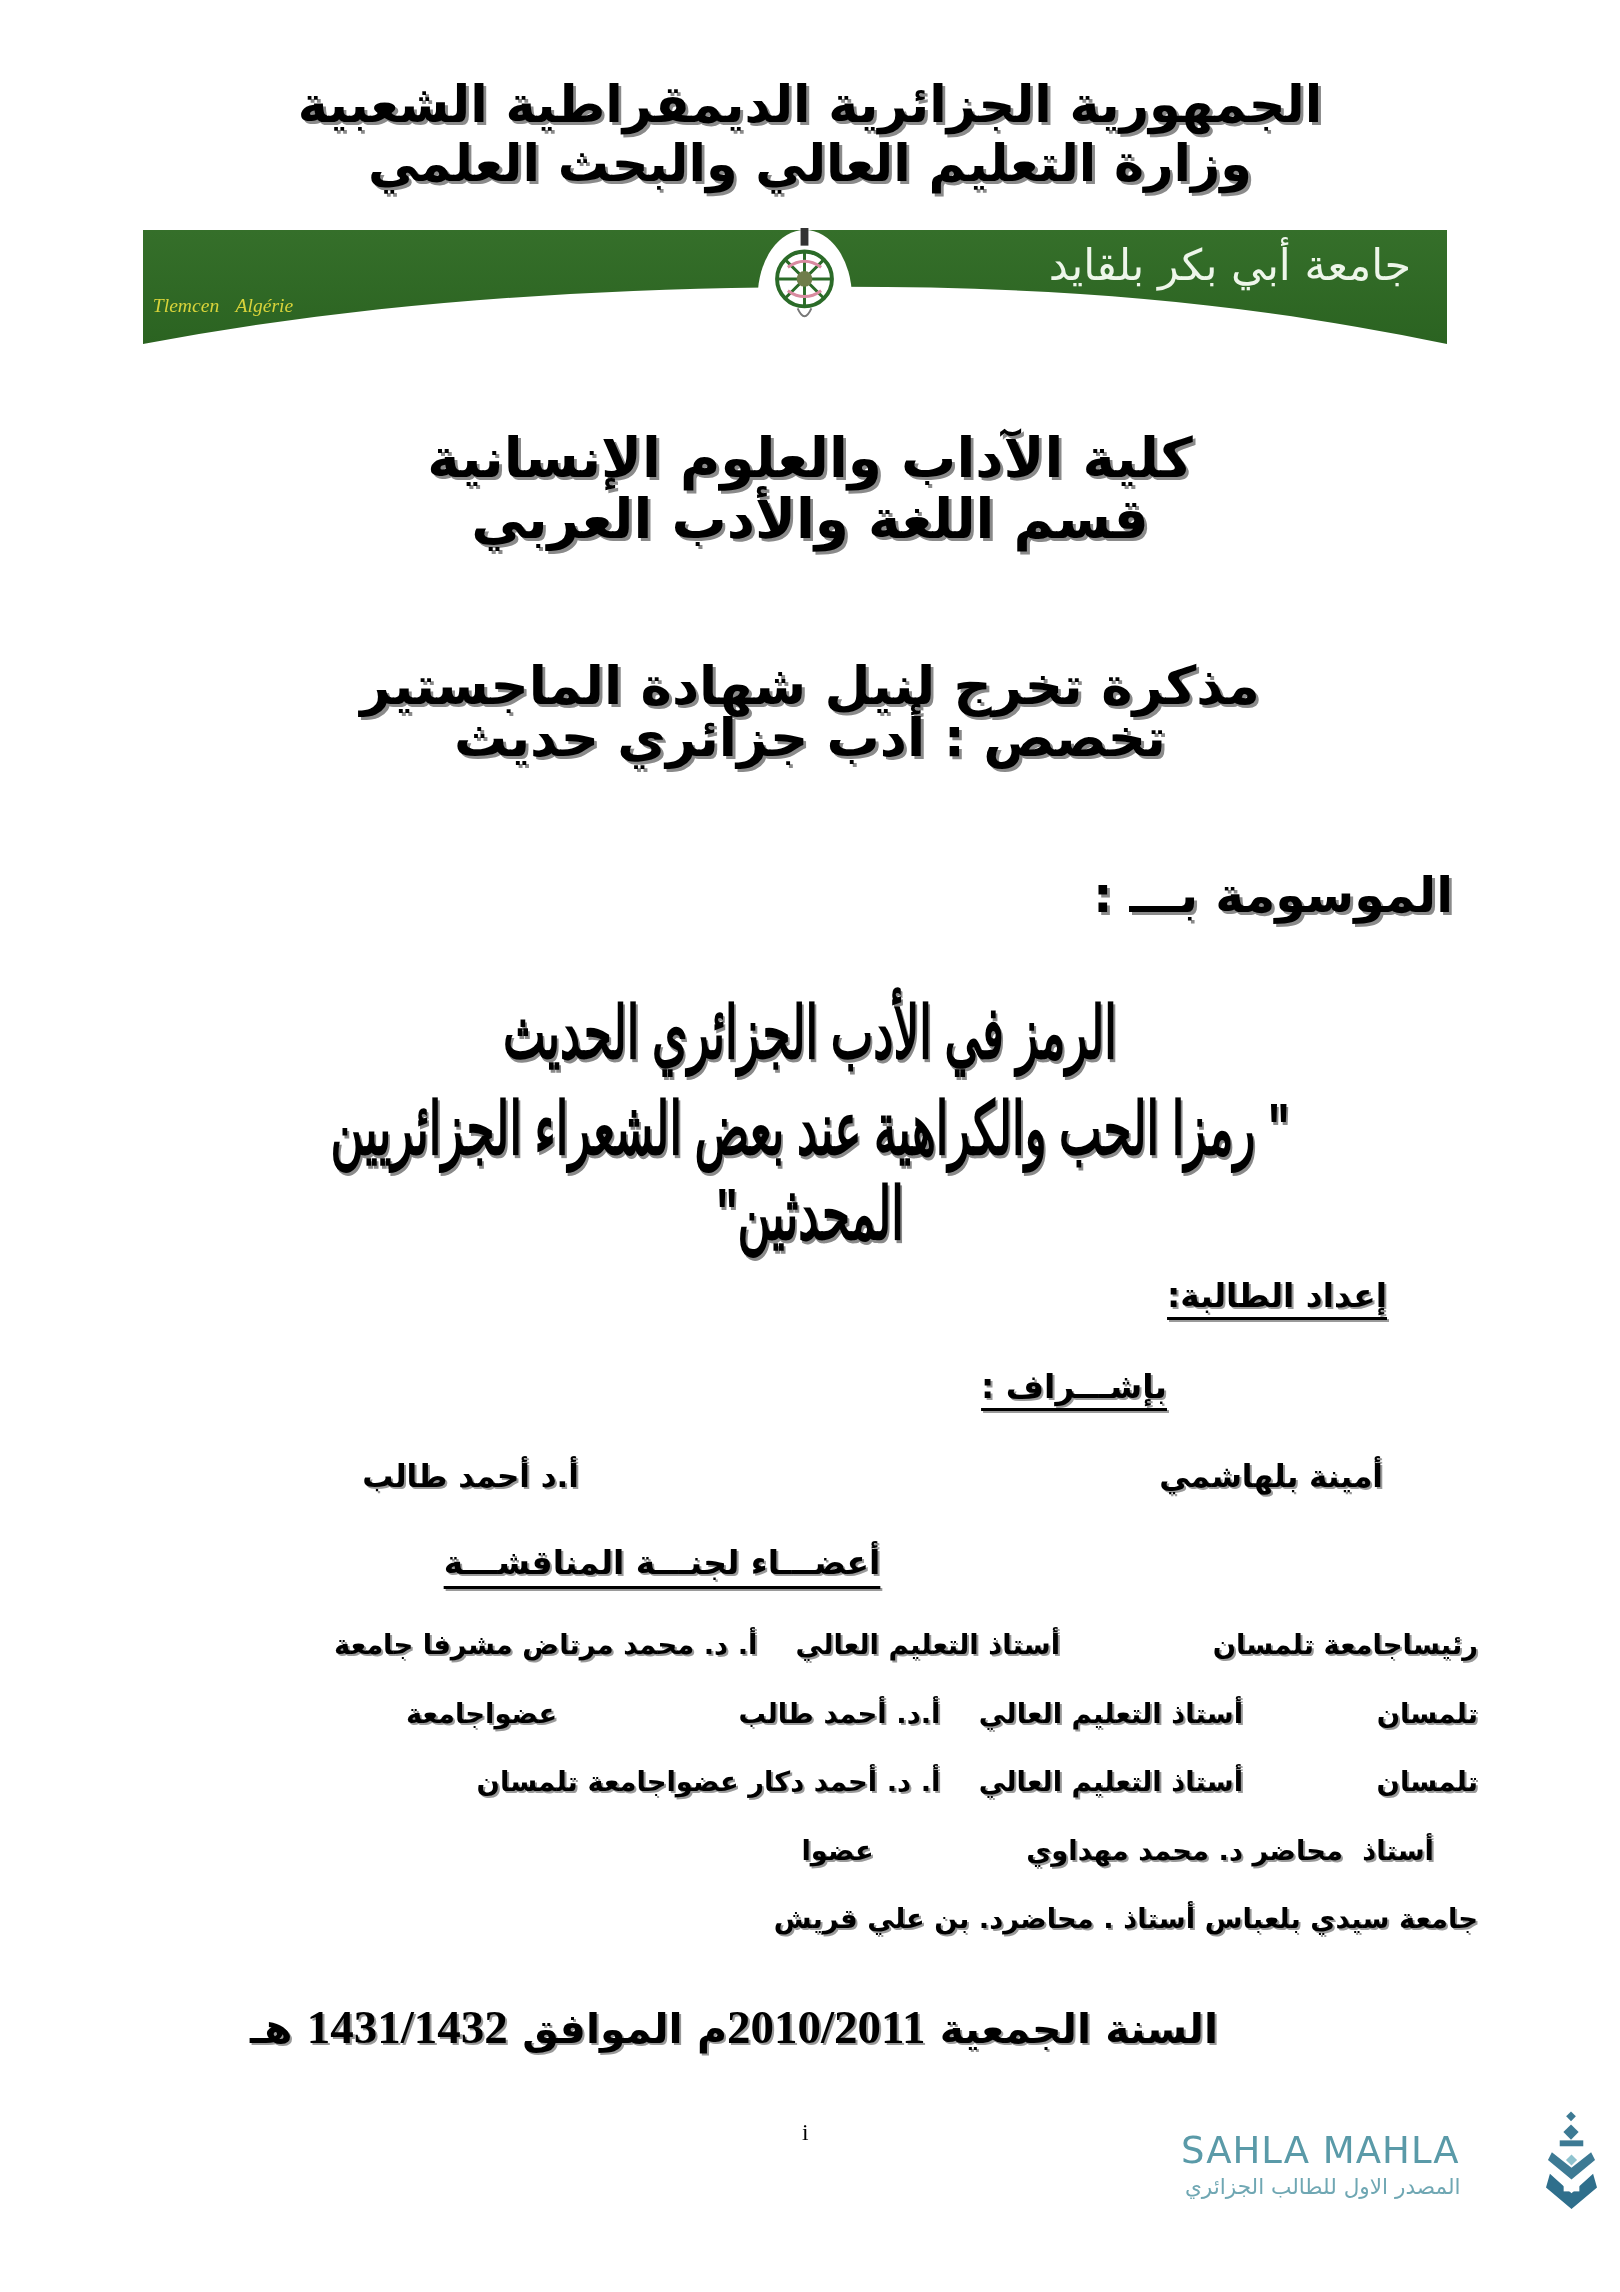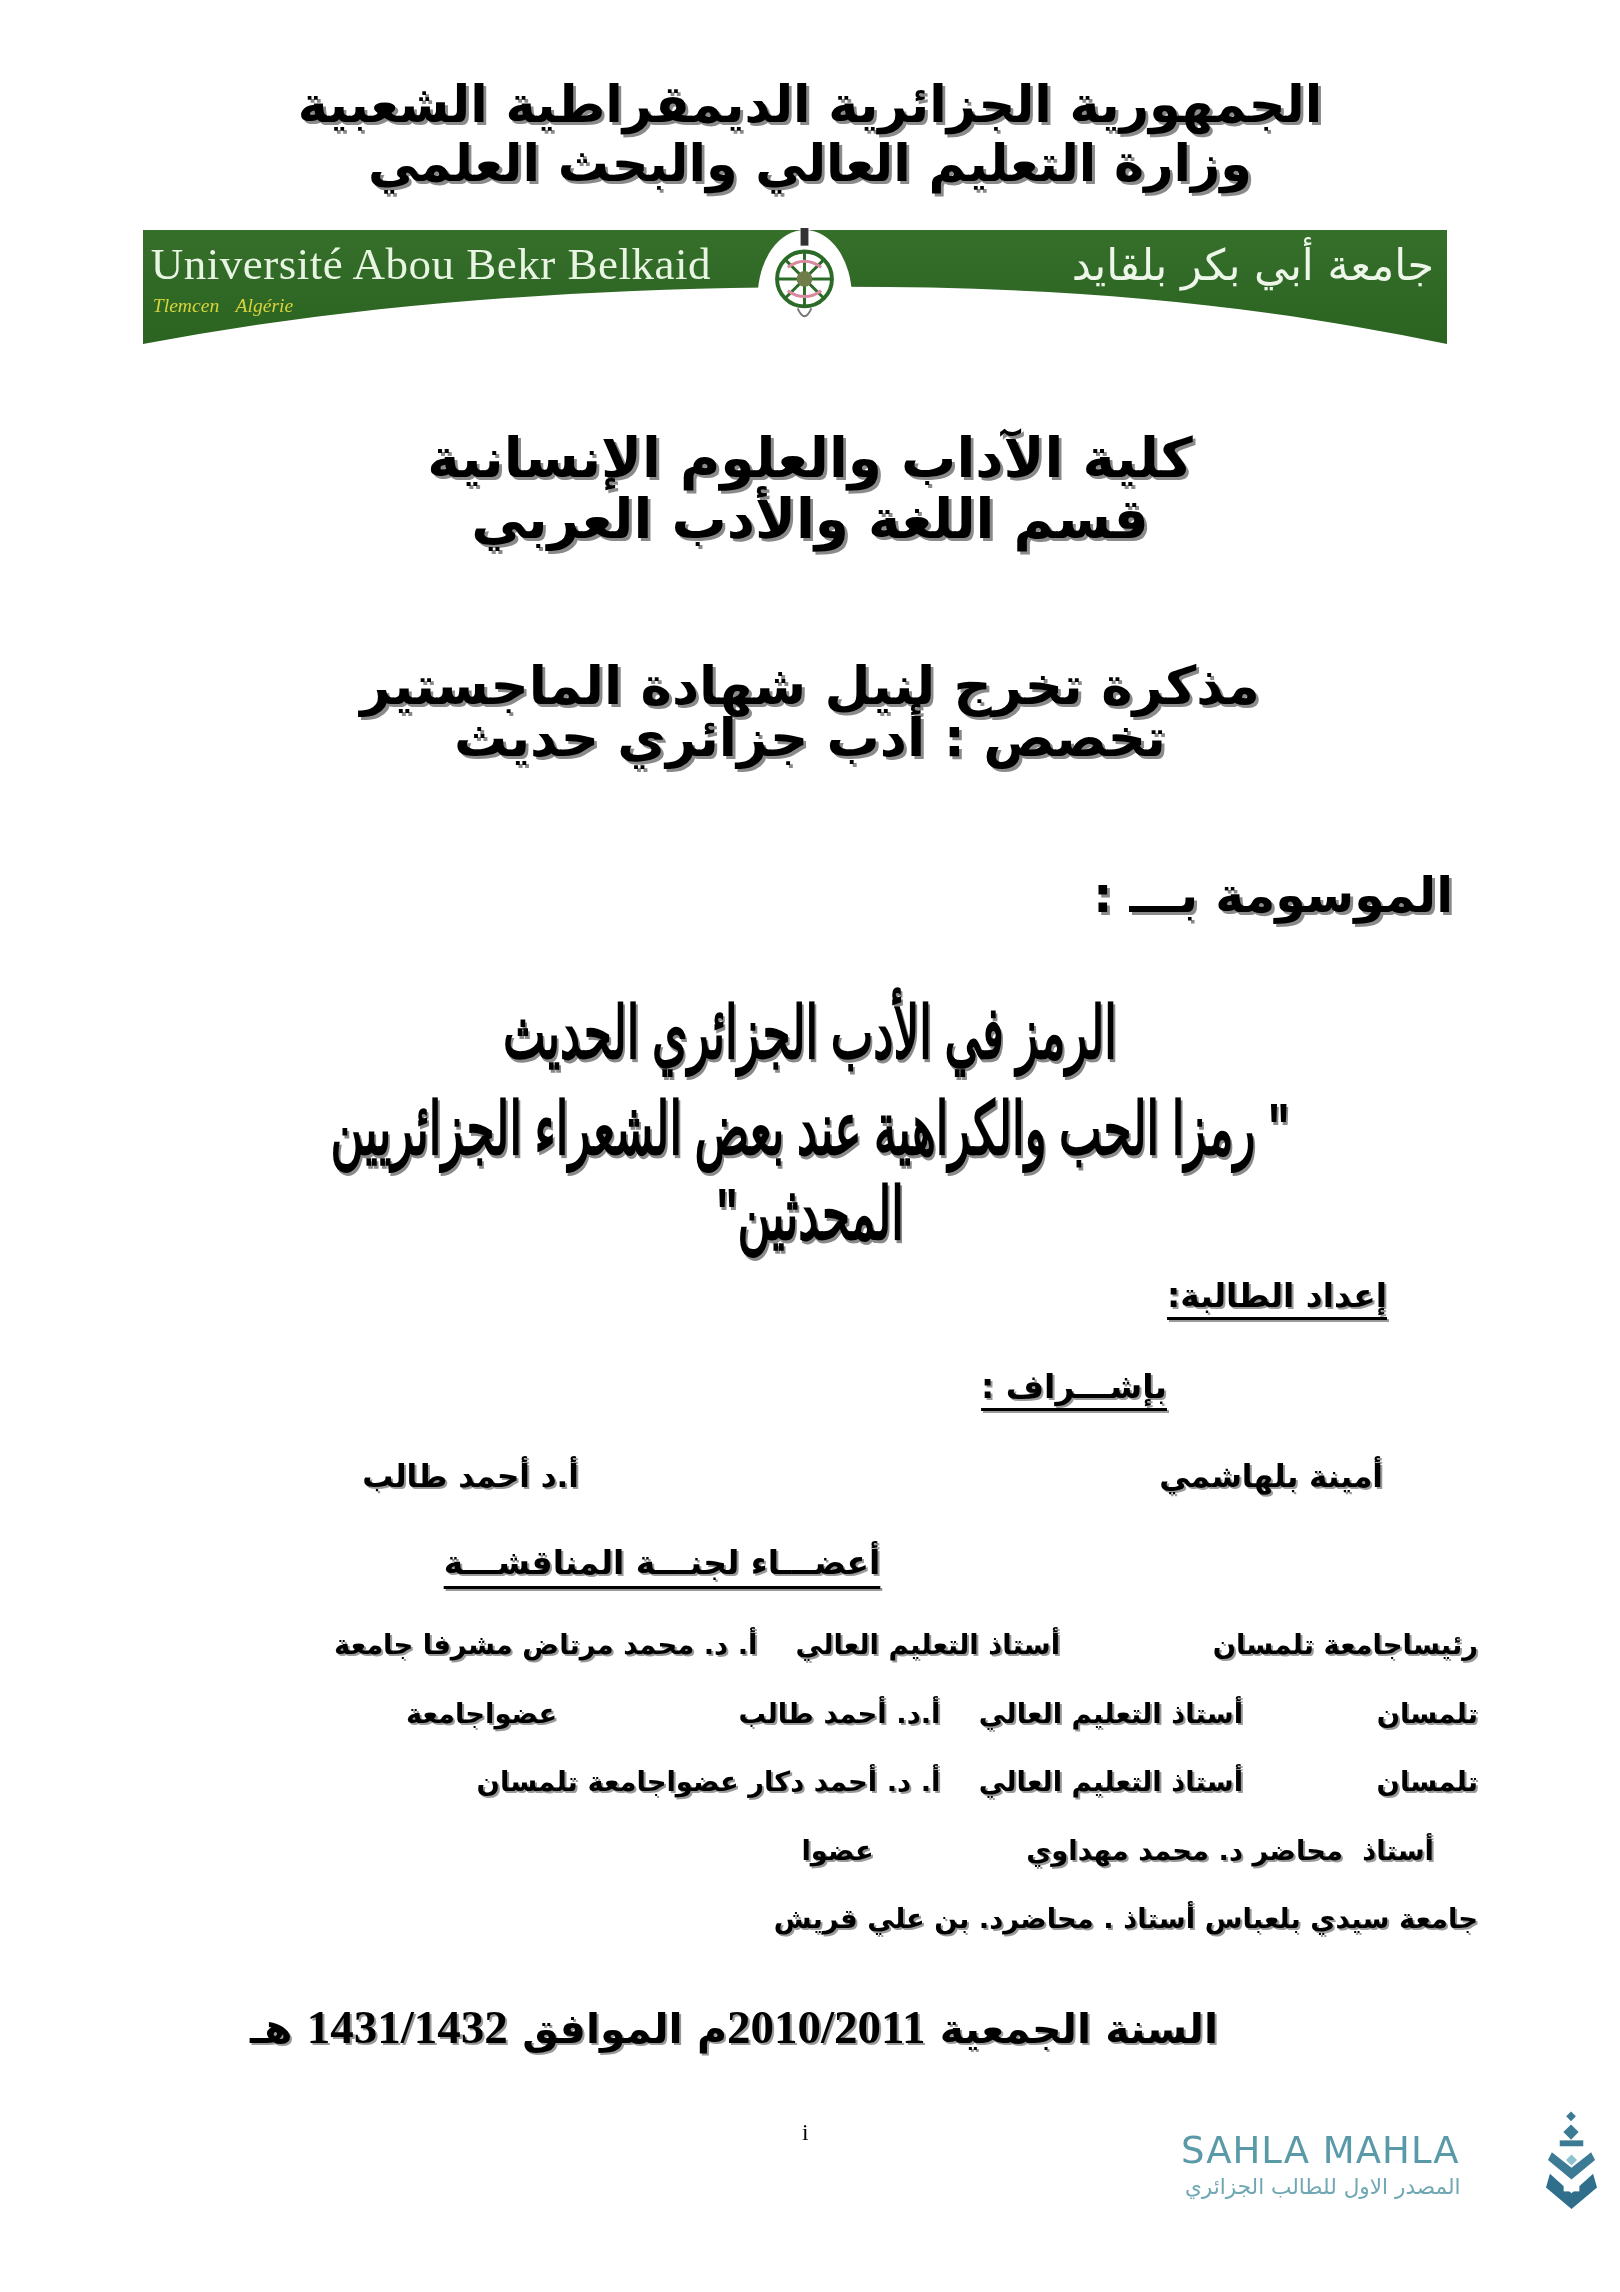--- a/index.html
+++ b/index.html
@@ -13,21 +13,21 @@
     .shadow-sm { text-shadow: 2px 2px 0 #9a9a9a; }
 
     
     .hdr { left: 0; width: 1620px; text-align: center; font-weight: bold; font-size: 51px; line-height: 57px; }
 
     
     .banner { left: 143px; top: 228px; width: 1304px; height: 123px; overflow: hidden; }
     .banner-bg { position: absolute; left: 0; top: 0; width: 100%; height: 100%; }
     .banner-fr { position: absolute; left: 7.8px; top: 9.8px; font-family: "Liberation Serif", serif; font-size: 45px; color: #e9f5e3; letter-spacing: 0.5px; }
     .banner-sub { position: absolute; left: 9.8px; top: 67px; font-family: "Liberation Serif", serif; font-style: italic; font-size: 19.6px; color: #d8d33a; word-spacing: 11.8px; }
-    .banner-ar { position: absolute; right: 13px; top: 11.8px; font-size: 43px; color: #eef6ea; font-family: "DejaVu Sans", sans-serif; }
+    .banner-ar { position: absolute; right: 36px; top: 11.8px; font-size: 43px; color: #eef6ea; font-family: "DejaVu Sans", sans-serif; }
     .banner-emblem { position: absolute; left: 627px; top: 0; width: 69px; height: 98px; }
     .banner-emblem-ar { position: absolute; left: 588px; top: 94px; font-size: 17.6px; font-weight: bold; color: #111; white-space: nowrap; margin-top: 28px; }
 
     .faculty { left: 0; width: 1620px; text-align: center; font-weight: bold; font-size: 55px; line-height: 59px; }
     .degree { left: 0; width: 1620px; text-align: center; font-weight: bold; font-size: 53px; line-height: 59px; }
     .named { right: 167px; top: 867px; font-weight: bold; font-size: 49px; }
 
     .title { left: 0; width: 1620px; text-align: center; font-family: "Liberation Sans", sans-serif; font-weight: bold; transform: scaleX(0.62); }
     .title1 { top: 990px; font-size: 73px; }
     .title2 { top: 1086px; font-size: 73px; }
@@ -60,21 +60,20 @@
     <defs>
       <linearGradient id="g" x1="0" y1="0" x2="0" y2="1">
         <stop offset="0" stop-color="#356f2a"></stop>
         <stop offset="1" stop-color="#2b6321"></stop>
       </linearGradient>
     </defs>
     <rect x="0" y="0" width="1330" height="125" fill="#ffffff"></rect>
     <path d="M0,2 L1330,2 L1330,118 C1100,70 900,58 665,60 C420,62 200,80 0,118 Z" fill="url(#g)"></path>
     <ellipse cx="675" cy="70" rx="48" ry="68" fill="#ffffff"></ellipse>
   </svg>
-  <div class="banner-fr">Université Abou Bekr Belkaid</div>
   <div class="banner-sub">Tlemcen  Algérie</div>
   <div class="banner-ar rtl">جامعة أبي بكر بلقايد</div>
   <svg class="banner-emblem" viewBox="0 0 70 100">
     <rect x="31" y="0" width="8" height="18" fill="#333"></rect>
     <circle cx="35" cy="52" r="28" fill="none" stroke="#2b6b28" stroke-width="4"></circle>
     <path d="M35,24 L35,80 M7,52 L63,52 M15,32 L55,72 M55,32 L15,72" stroke="#2b6b28" stroke-width="3"></path>
     <path d="M18,40 Q35,28 52,40" stroke="#d98aa0" stroke-width="3" fill="none"></path>
     <path d="M18,64 Q35,76 52,64" stroke="#d98aa0" stroke-width="3" fill="none"></path>
     <circle cx="35" cy="52" r="8" fill="#6f7d4a"></circle>
     <path d="M28,82 Q35,98 42,82" stroke="#777" stroke-width="2" fill="none"></path>

